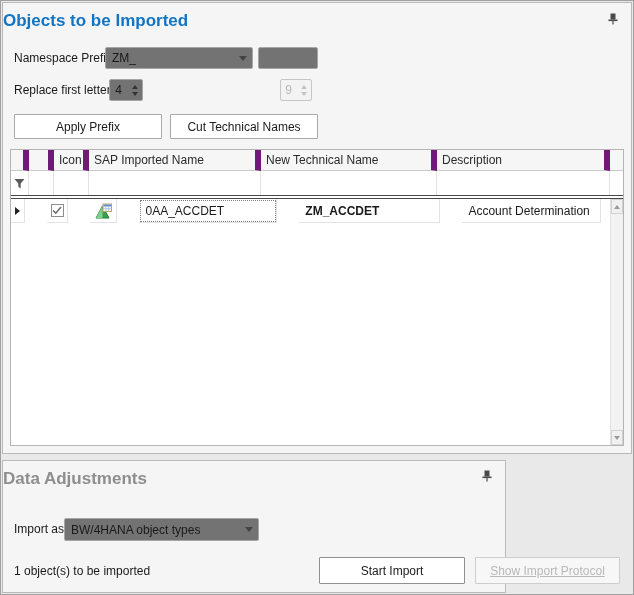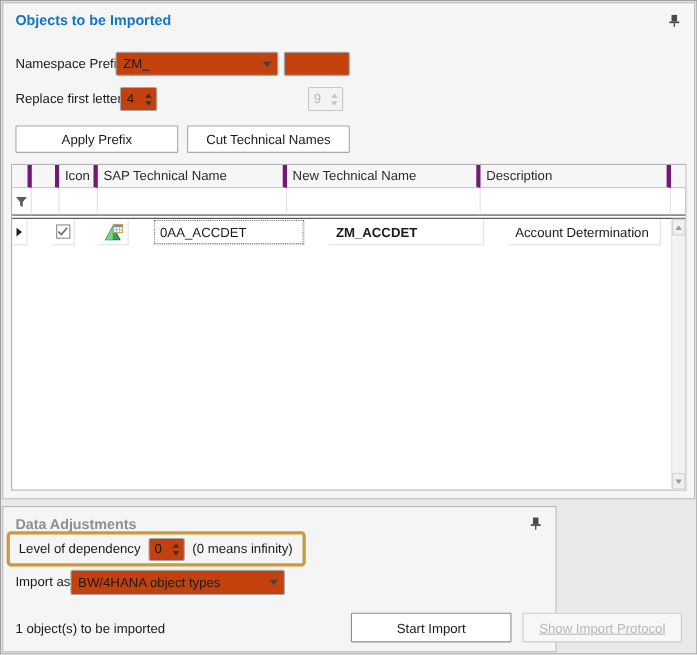--- a/index.html
+++ b/index.html
@@ -3,28 +3,28 @@
 <meta charset="utf-8">
 <style>
   * { margin:0; padding:0; box-sizing:border-box; }
   body { width:634px; height:595px; font-family:"Liberation Sans", sans-serif; background:#e9e9e9; }
   .screen { position:relative; width:634px; height:595px; background:#e9e9e9; border:1px solid #a0a0a0; overflow:hidden; }
 
   .panel { position:absolute; background:#f5f5f5; border:1px solid #b9b9b9; }
   .panel-top { left:1px; top:1px; width:630px; height:452px; }
   .panel-bottom { left:1px; top:459px; width:504px; height:133px; }
 
-  .panel-title { position:absolute; left:11px; top:8px; font-size:13px; font-weight:bold; }
+  .panel-title { position:absolute; left:0; top:8px; font-size:17px; font-weight:bold; }
   .title-blue { color:#1274c5; }
   .title-gray { color:#8e8e8e; }
   .pin { position:absolute; right:13px; top:10px; width:10px; height:12px; }
 
   .lbl { position:absolute; font-size:12px; color:#1a1a1a; line-height:22px; white-space:nowrap; }
 
-  .combo, .textbox, .spin { position:absolute; height:22px; background:#c2410c; border:1px solid #a6a6a6; border-radius:2px; font-size:12px; color:#1a1a1a; }
+  .combo, .textbox, .spin { position:absolute; height:22px; background:#737373; border:1px solid #a6a6a6; border-radius:2px; font-size:12px; color:#1a1a1a; }
   .combo { display:flex; align-items:center; }
   .combo .val { flex:1; padding-left:6px; overflow:hidden; white-space:nowrap; }
   .combo .arr { width:18px; display:flex; align-items:center; justify-content:center; }
   .tri-dn { width:0; height:0; border-left:4px solid transparent; border-right:4px solid transparent; border-top:5px solid #444; }
   .textbox { padding:0 5px; }
   input.textbox { outline:none; }
 
   .spin { display:flex; align-items:stretch; }
   .spin .num { flex:1; display:flex; align-items:center; justify-content:center; padding-right:1px; }
   .spin .btns { width:14px; display:flex; flex-direction:column; align-items:center; justify-content:center; gap:3px; }
@@ -36,21 +36,21 @@
 
   .btn { position:absolute; height:25px; background:#fff; border:1px solid #a8a8a8; border-radius:1px; font-size:12px; color:#1a1a1a; display:flex; align-items:center; justify-content:center; cursor:default; }
   .btn-primary { border-color:#8f8f8f; height:27px; }
   .btn-disabled { border-color:#cdcdcd; color:#b8b8b8; background:#f7f7f7; height:27px;text-decoration:underline; }
 
   
   .grid { position:absolute; left:7px; top:146px; width:614px; height:297px; background:#fff; border:1px solid #b4b4b4; }
   .g-row { display:flex; width:100%; }
   .c0{width:18px;} .c1{width:25px;} .c2{width:35px;} .c3{width:172px;} .c4{width:176px;} .c5{width:173px;} .c6{flex:1;}
   .hdr { height:21px; }
-  .hdr > div { background:#f6f6f6; border-right:4px solid #701a75; border-bottom:1px solid #c9c9c9; font-size:12px; color:#2b2b2b; line-height:20px; padding-left:5px; overflow:hidden; white-space:nowrap; }
+  .hdr > div { background:#f6f6f6; border-right:6px solid #701a75; border-bottom:1px solid #c9c9c9; font-size:12px; color:#2b2b2b; line-height:20px; padding-left:5px; overflow:hidden; white-space:nowrap; }
   .hdr > div:last-child { border-right:none; }
   .frow { height:24px; }
   .frow > div { border-right:1px solid #e3e3e3; display:flex; align-items:center; }
   .frow > div:last-child { border-right:none; }
   .sep { height:4px; border-top:1px solid #474747; border-bottom:1px solid #474747; background:#fff; }
   .drow { height:24px;gap:22px; }
   .drow > div { border-right:1px solid #e3e3e3; border-bottom:1px solid #e3e3e3; display:flex; align-items:center; font-size:12px; color:#1a1a1a; overflow:hidden; white-space:nowrap; }
   .drow > div:last-child { border-right:none; border-bottom:none; }
   .cell-text { padding-left:6px; }
   .cell-focus { outline:1px dotted #7d7d7d; outline-offset:-2px; }
@@ -111,21 +111,21 @@
     </div>
 
     <div class="btn" style="left:167px; top:111px; width:148px;">Cut Technical Names</div>
     <div class="btn" style="left:11px; top:111px; width:148px;">Apply Prefix</div>
 
     <div class="grid">
       <div class="g-row hdr">
         <div class="c0"></div>
         <div class="c1"></div>
         <div class="c2">Icon</div>
-        <div class="c3">SAP Technical Name</div>
+        <div class="c3">SAP Imported Name</div>
         <div class="c4">New Technical Name</div>
         <div class="c5">Description</div>
         <div class="c6"></div>
       </div>
       <div class="g-row frow">
         <div class="c0" style="justify-content:center;">
           <svg width="11" height="11" viewBox="0 0 11 11">
             <path d="M0.5 1 h10 l-3.8 4.6 v4.9 l-2.4 -1.8 v-3.1 z" fill="#5a5a5a"></path>
           </svg>
         </div>
@@ -177,33 +177,20 @@
   </div>
 
   <div class="panel panel-bottom">
     <div class="panel-title title-gray">Data Adjustments</div>
     <svg class="pin" style="top:9px;" viewBox="0 0 10 12">
       <rect x="2.5" y="0.5" width="5" height="6" fill="#4a4a4a"></rect>
       <rect x="0.5" y="6.5" width="9" height="1.6" fill="#4a4a4a"></rect>
       <rect x="4.4" y="8.1" width="1.2" height="3.4" fill="#4a4a4a"></rect>
     </svg>
 
-    <div class="dep-box">
-      <span class="lbl2">Level of dependency</span>
-      <div class="dep-spin">
-        <div class="spin">
-          <div class="num">0</div>
-          <div class="btns">
-              <div class="tri-u"></div>
-              <div class="tri-d"></div>
-            </div>
-        </div>
-      </div>
-      <span class="lbl2">(0 means infinity)</span>
-    </div>
 
     <div class="lbl" style="left:11px; top:57px;">Import as</div>
     <div class="combo" style="left:61px; top:57px; width:195px; height:23px;">
       <div class="val">BW/4HANA object types</div>
       <div class="arr">
           <div class="tri-dn"></div>
         </div>
     </div>
 
     <div class="status">1 object(s) to be imported</div>

